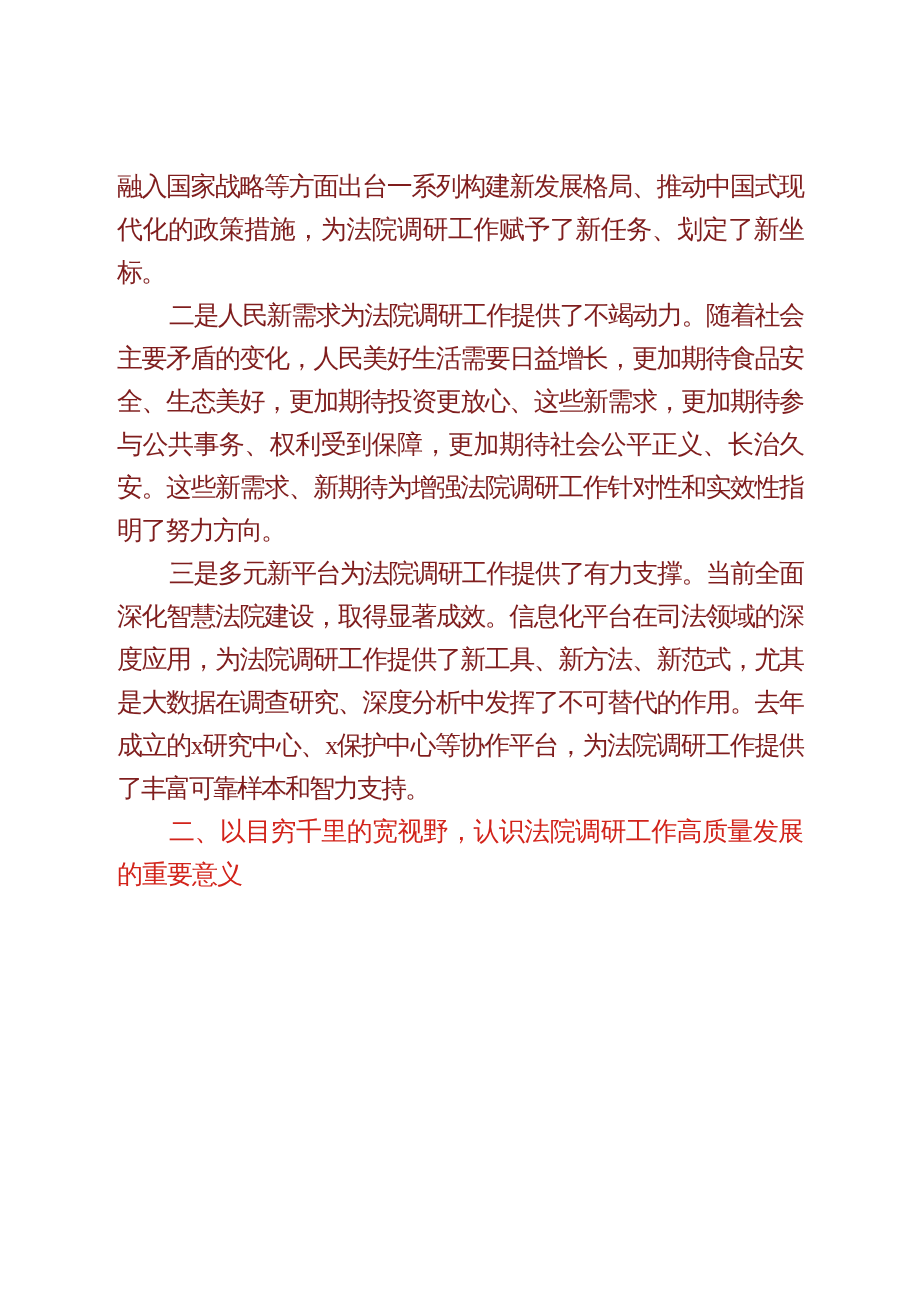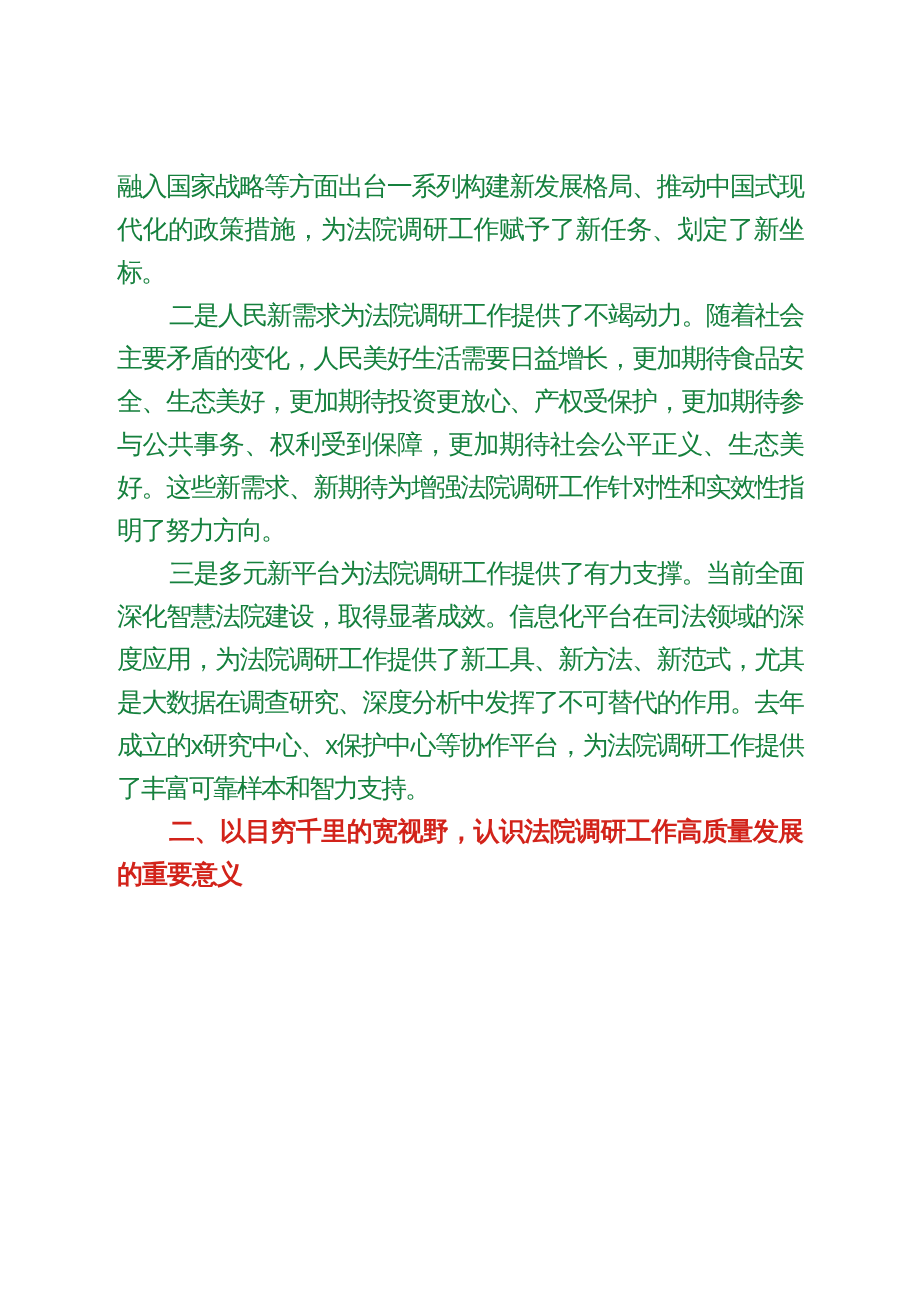--- a/index.html
+++ b/index.html
@@ -14,41 +14,41 @@
     }
     .page {
       box-sizing: border-box;
       width: 920px;
       height: 1301px;
       background: #ffffff;
       padding: 165px 117px 0 117px;
     }
     .para {
       margin: 0;
-      font-family: Liberation Sans, sans-serif;
+      font-family: Liberation Serif, serif;
       font-size: 26px;
       line-height: 43px;
       letter-spacing: -2px;
-      color: #15803d;
+      color: #7f1d1d;
       text-align: justify;
       text-justify: inter-ideograph;
       text-indent: 2em;
       word-break: break-all;
     }
     .para.no-indent {
       text-indent: 0;
     }
     .para.heading {
       font-family: "Liberation Sans", sans-serif;
-      font-weight: bold;
+      font-weight: normal;
       color: #d2231a;
       letter-spacing: -1px;
     }
   </style>
 </head>
 <body>
 
 <div class="page">
   <p class="para no-indent">融入国家战略等方面出台一系列构建新发展格局、推动中国式现代化的政策措施，为法院调研工作赋予了新任务、划定了新坐标。</p>
-  <p class="para">二是人民新需求为法院调研工作提供了不竭动力。随着社会主要矛盾的变化，人民美好生活需要日益增长，更加期待食品安全、生态美好，更加期待投资更放心、产权受保护，更加期待参与公共事务、权利受到保障，更加期待社会公平正义、生态美好。这些新需求、新期待为增强法院调研工作针对性和实效性指明了努力方向。</p>
+  <p class="para">二是人民新需求为法院调研工作提供了不竭动力。随着社会主要矛盾的变化，人民美好生活需要日益增长，更加期待食品安全、生态美好，更加期待投资更放心、这些新需求，更加期待参与公共事务、权利受到保障，更加期待社会公平正义、长治久安。这些新需求、新期待为增强法院调研工作针对性和实效性指明了努力方向。</p>
   <p class="para">三是多元新平台为法院调研工作提供了有力支撑。当前全面深化智慧法院建设，取得显著成效。信息化平台在司法领域的深度应用，为法院调研工作提供了新工具、新方法、新范式，尤其是大数据在调查研究、深度分析中发挥了不可替代的作用。去年成立的x研究中心、x保护中心等协作平台，为法院调研工作提供了丰富可靠样本和智力支持。</p>
   <p class="para heading">二、以目穷千里的宽视野，认识法院调研工作高质量发展的重要意义</p>
 </div>
 
 </body></html>

